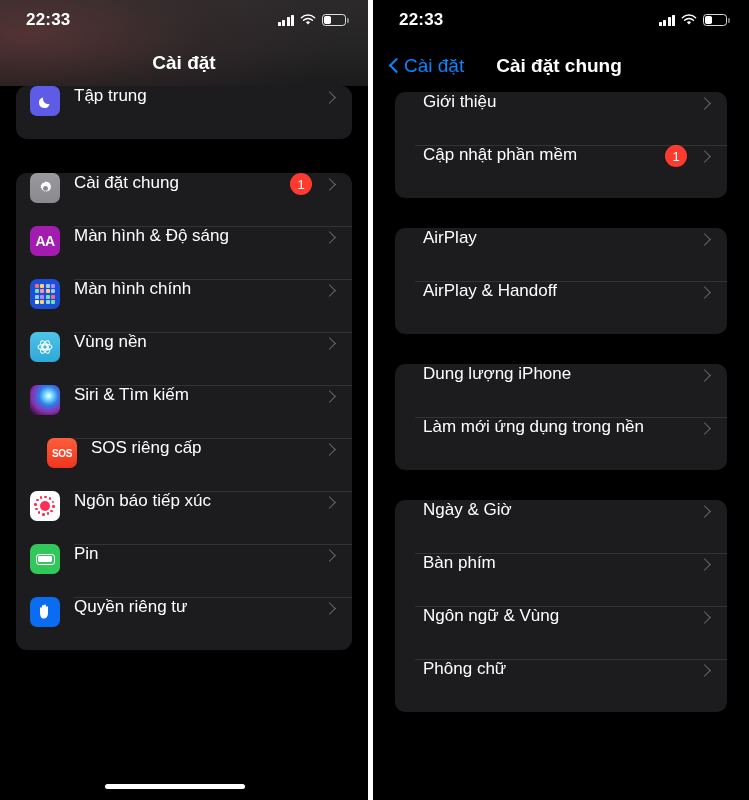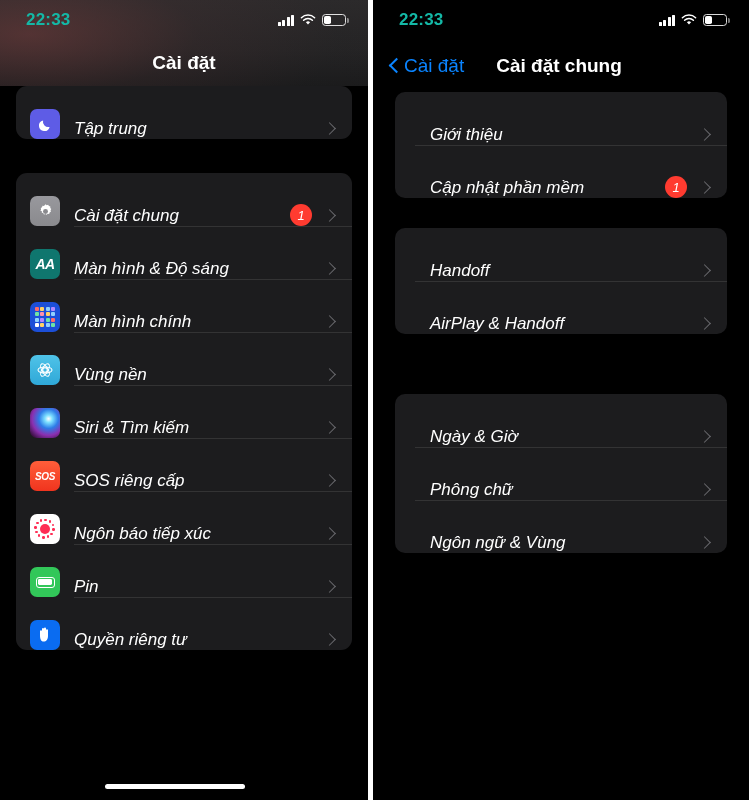--- a/index.html
+++ b/index.html
@@ -42,21 +42,21 @@
     height: 40px;
     display: flex;
     align-items: center;
     justify-content: space-between;
     padding: 0 22px 0 26px;
     z-index: 3;
   }
   .clock {
     font-size: 17px;
     font-weight: bold;
-    color: #14b8a6;
+    color: #ffffff;
     letter-spacing: 0.2px;
   }
   .status-icons { display: flex; align-items: center; gap: 6px; }
 
   .sig { display: flex; align-items: flex-end; gap: 1.5px; height: 11px; }
   .sig i { display: block; width: 3px; background: #fff; border-radius: 0.5px; }
   .sig i:nth-child(1) { height: 4px; }
   .sig i:nth-child(2) { height: 6px; }
   .sig i:nth-child(3) { height: 8.5px; }
   .sig i:nth-child(4) { height: 11px; }
@@ -128,27 +128,26 @@
     background: #1c1c1e;
     border-radius: 11px;
     overflow: hidden;
   }
   .group-right { background: #1c1c1e; border-radius: 10px; }
   .gap-30 { height: 30px; }
   .gap-34 { height: 34px; }
 
   .row {
     position: relative;
-    display: flex; align-items: flex-end;
+    display: flex; align-items: flex-start;
     height: 53px;
     padding-left: 14px;
     cursor: pointer;
-    font-style: italic;
-  }
-  .row-right { height: 53px; padding-left: 35px; }
+  }
+  .row-right { height: 53px; padding-left: 28px; }
   .row + .row::before {
     content: "";
     position: absolute; top: 0; height: 1px;
     background: rgba(255,255,255,0.10);
   }
   .content-left .row + .row::before  { left: 58px; right: 0; }
   .content-right .row + .row::before { left: 20px; right: 0; }
 
   .icon-box {
     width: 30px; height: 30px;
@@ -186,26 +185,26 @@
     border-top: 1.9px solid #6a6a6e;
     border-right: 1.9px solid #6a6a6e;
     transform: rotate(45deg);
   }
 
   
   .ic-focus   { background: #5E5CE6; }
   .ic-screen  { background: #5E5CE6; }
   .ic-general { background: linear-gradient(180deg,#98989d,#8a8a8e); }
   .ic-control { background: linear-gradient(180deg,#98989d,#8a8a8e); }
-  .ic-display { background: #0f766e; }
+  .ic-display { background: #a21caf; }
   .ic-home    { background: #1C4FD8; }
   .ic-access  { background: #0A84FF; }
   .ic-wall    { background: linear-gradient(180deg,#4FC3E8,#2FA8D8); }
   .ic-siri    { background: radial-gradient(circle at 62% 36%, #ffffff 0%, #7de0ff 14%, #2e7ce8 36%, #8b2fb0 62%, #3a1040 88%); }
-  .ic-sos     { background: linear-gradient(180deg,#FF5E3A,#F0341E); }
+  .ic-sos     { background: linear-gradient(180deg,#FF5E3A,#F0341E); margin-left: 17px; }
   .ic-expo    { background: #ffffff; }
   .ic-batt    { background: #32C759; }
   .ic-privacy { background: #0A6CF1; }
   .aa { font-size: 14px; font-weight: bold; color: #fff; letter-spacing: -0.5px; }
   .sos-txt { font-size: 10px; font-weight: bold; color: #fff; letter-spacing: -0.3px; }
 
   .homegrid { width: 22px; height: 22px; display: grid;
     grid-template-columns: repeat(4,1fr); grid-template-rows: repeat(4,1fr);
     gap: 1.3px; padding: 1px; }
   .homegrid i { display:block; border-radius: 1px; background: #8fd0ff; }
@@ -451,46 +450,60 @@
           <div class="label">Cập nhật phần mềm</div>
           <div class="badge">1</div>
           <div class="chev"></div>
         </div>
       </div>
 
       <div class="gap-30"></div>
 
       <div class="group group-right">
         <div class="row row-right">
-          <div class="label">Handoff</div>
+          <div class="label">AirPlay</div>
           <div class="chev"></div>
         </div>
         <div class="row row-right">
           <div class="label">AirPlay &amp; Handoff</div>
           <div class="chev"></div>
         </div>
       </div>
 
       <div class="gap-30"></div>
 
+      <div class="group group-right">
+        <div class="row row-right">
+          <div class="label">Dung lượng iPhone</div>
+          <div class="chev"></div>
+        </div>
+        <div class="row row-right">
+          <div class="label">Làm mới ứng dụng trong nền</div>
+          <div class="chev"></div>
+        </div>
+      </div>
 
       <div class="gap-30"></div>
 
       <div class="group group-right">
         <div class="row row-right">
           <div class="label">Ngày &amp; Giờ</div>
           <div class="chev"></div>
         </div>
         <div class="row row-right">
+          <div class="label">Bàn phím</div>
+          <div class="chev"></div>
+        </div>
+        <div class="row row-right">
+          <div class="label">Ngôn ngữ &amp; Vùng</div>
+          <div class="chev"></div>
+        </div>
+        <div class="row row-right">
           <div class="label">Phông chữ</div>
           <div class="chev"></div>
         </div>
-        <div class="row row-right">
-          <div class="label">Ngôn ngữ &amp; Vùng</div>
-          <div class="chev"></div>
-        </div>
       </div>
 
     </div>
 
   </div>
 
 </div>
 
 </body></html>

